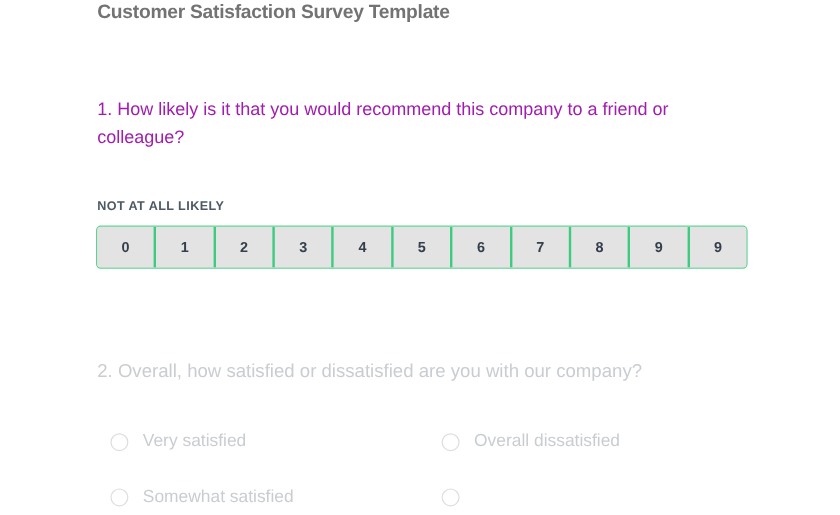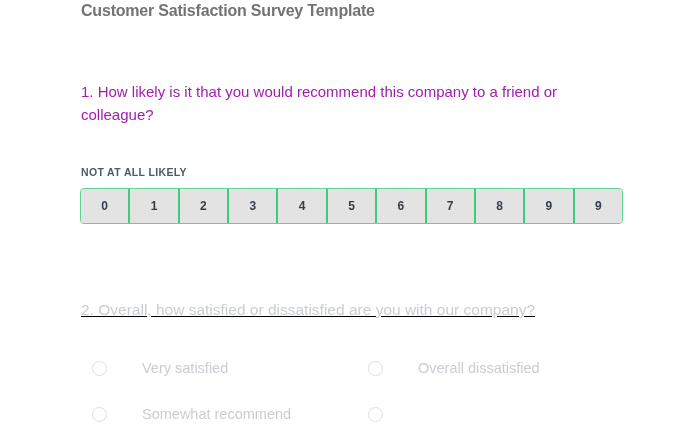--- a/index.html
+++ b/index.html
@@ -92,21 +92,20 @@
     border-left: none;
   }
 
   
   .q2-block {
     position: absolute;
     left: 81px;
     top: 298px;
     width: 560px;
     opacity: 1;
-    text-decoration: underline;
   }
   .q2-text {
     font-size: 15.5px;
     line-height: 1.5;
     color: #c9cdd1;
     font-weight: normal;
   }
 
   .options-grid {
     position: absolute;
@@ -115,21 +114,20 @@
     width: 560px;
   }
   .option-row {
     display: flex;
     height: 46px;
     align-items: center;
   }
   .option {
     display: flex;
     align-items: flex-end;
-    gap: 23px;
   }
   .option.col-left { width: 276px; }
   .option.col-right { width: 276px; }
 
   .radio {
     width: 15px;
     height: 15px;
     border: 1.7px solid #dcdee1;
     border-radius: 50%;
     background: #ffffff;
@@ -183,21 +181,21 @@
         <span class="option-label">Very satisfied</span>
       </div>
       <div class="option col-right">
         <span class="radio"></span>
         <span class="option-label">Overall dissatisfied</span>
       </div>
     </div>
     <div class="option-row">
       <div class="option col-left">
         <span class="radio"></span>
-        <span class="option-label">Somewhat recommend</span>
+        <span class="option-label">Somewhat satisfied</span>
       </div>
       <div class="option col-right">
         <span class="radio"></span>
       </div>
     </div>
   </div>
 
 </div>
 
 </body></html>

